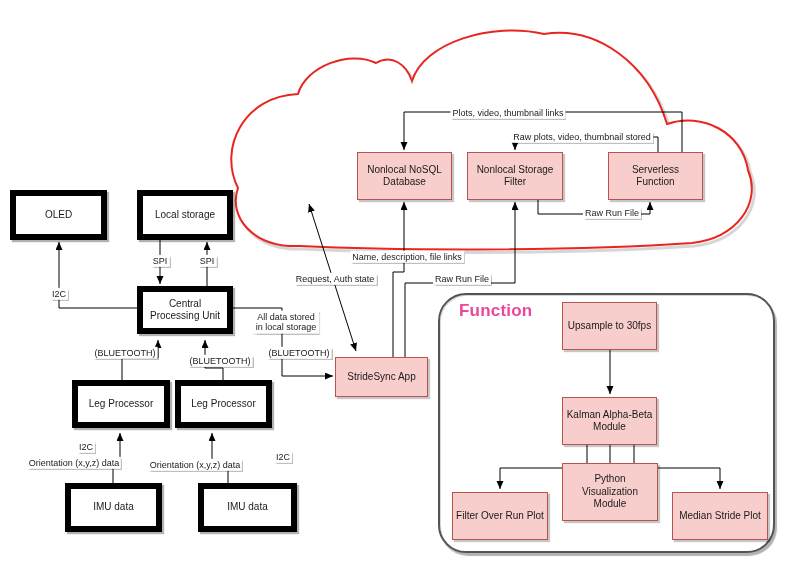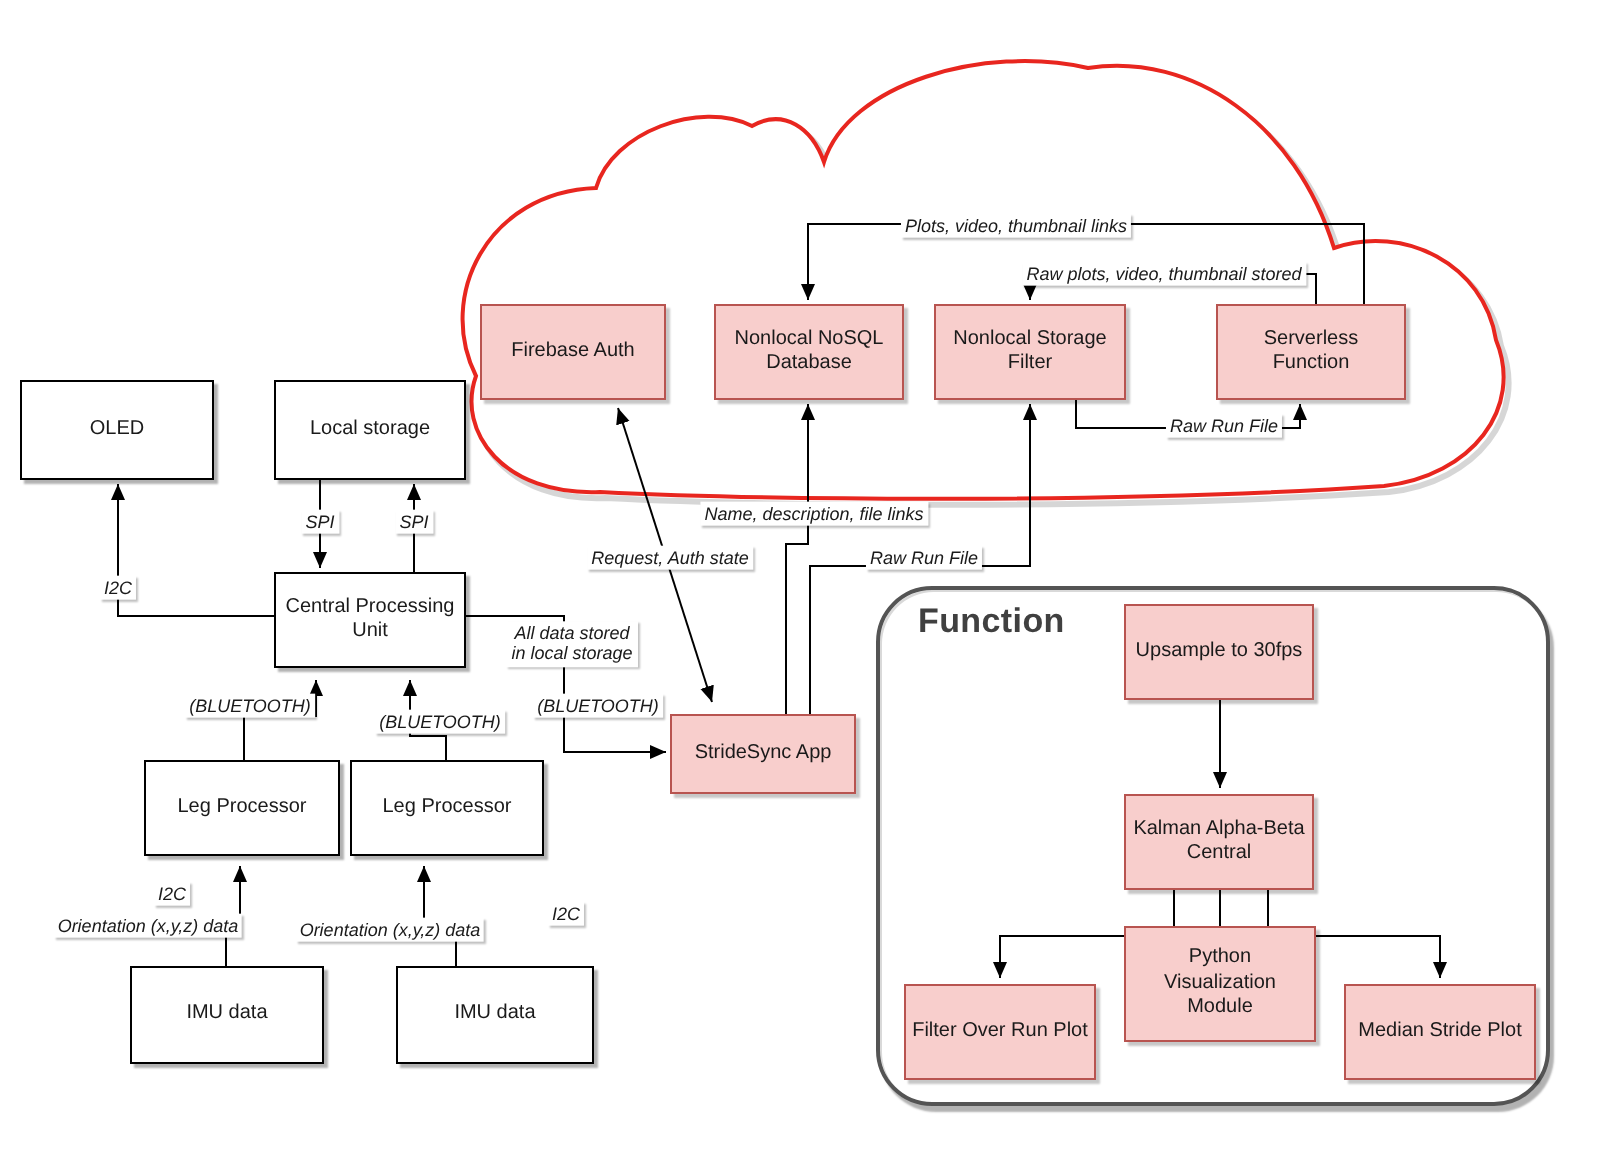--- a/index.html
+++ b/index.html
@@ -2,31 +2,31 @@
 <html><head>
 <meta charset="utf-8">
 <style>
   html,body{margin:0;padding:0;background:#ffffff;}
   body{font-family:"Liberation Sans","DejaVu Sans",sans-serif;color:#1a1a1a;}
   .canvas{position:relative;width:800px;height:584px;background:#ffffff;overflow:hidden;}
   .layer{position:absolute;left:0;top:0;width:800px;height:584px;pointer-events:none;}
   .node{position:absolute;display:flex;align-items:center;justify-content:center;
         text-align:center;font-size:10px;line-height:1.25;box-sizing:border-box;
         padding:2px 3px;z-index:3;}
-  .white{background:#ffffff;border:1px solid #000000;box-shadow:2px 2px 1px rgba(0,0,0,0.30);}
+  .white{background:#ffffff;border:6px solid #000000;box-shadow:2px 2px 1px rgba(0,0,0,0.30);}
   .pink{background:#f8cecc;border:1px solid #b85450;box-shadow:2px 2px 1px rgba(0,0,0,0.22);}
   .lbl{position:absolute;transform:translate(-50%,-50%);background:#ffffff;
        font-size:9px;line-height:1.15;padding:1px 2px;white-space:nowrap;text-align:center;
-       box-shadow:1px 1px 1px rgba(0,0,0,0.25);z-index:4;font-style:italic;}
+       box-shadow:1px 1px 1px rgba(0,0,0,0.25);z-index:4;}
   .lbl.wrap{white-space:normal;width:62px;}
   .fn-container{position:absolute;left:438px;top:293px;width:337px;height:260px;
        border:2px solid #545454;border-radius:28px;background:#ffffff;box-sizing:border-box;
        box-shadow:2px 3px 1px rgba(0,0,0,0.30), inset 1px 1px 0 rgba(0,0,0,0.15);z-index:1;}
   .fn-title{position:absolute;left:459px;top:301px;font-size:17px;font-weight:600;
-       letter-spacing:0.2px;z-index:2;color:#404040;}
+       letter-spacing:0.2px;z-index:2;color:#ec4899;}
   svg path.edge{stroke:#000000;stroke-width:1;fill:none;}
   #bg-svg{z-index:0;} #line-svg{z-index:2;}
 </style>
 </head>
 <body>
 
 <div class="canvas">
 
   <svg class="layer" id="bg-svg" viewBox="0 0 800 584">
     <path d="M 300 246 C 252 248 228 216 238 188 C 218 148 244 96 298 94 C 306 66 350 50 376 63 C 392 54 406 64 412 81 C 424 42 492 22 544 34 C 596 26 648 62 667 124 C 702 112 742 132 748 170 C 762 204 736 238 692 243 C 560 252 380 250 300 246 Z" transform="translate(2.5,3)" fill="none" stroke="rgba(0,0,0,0.16)" stroke-width="3"></path>
@@ -77,41 +77,38 @@
   <div class="node white" style="left:175px;top:380px;width:97px;height:48px">
       <span>Leg Processor</span>
     </div>
   <div class="node white" style="left:65px;top:483px;width:97px;height:49px">
       <span>IMU data</span>
     </div>
   <div class="node white" style="left:198px;top:483px;width:99px;height:49px">
       <span>IMU data</span>
     </div>
 
-  <div class="node pink" style="left:240px;top:152px;width:93px;height:48px">
-      <span>Firebase Auth</span>
-    </div>
   <div class="node pink" style="left:357px;top:152px;width:95px;height:48px">
       <span>Nonlocal NoSQL Database</span>
     </div>
   <div class="node pink" style="left:467px;top:152px;width:96px;height:48px">
       <span>Nonlocal Storage Filter</span>
     </div>
   <div class="node pink" style="left:608px;top:152px;width:95px;height:48px">
       <span>Serverless Function</span>
     </div>
 
   <div class="node pink" style="left:335px;top:357px;width:93px;height:40px">
       <span>StrideSync App</span>
     </div>
   <div class="node pink" style="left:562px;top:302px;width:95px;height:48px">
       <span>Upsample to 30fps</span>
     </div>
   <div class="node pink" style="left:562px;top:397px;width:95px;height:48px">
-      <span>Kalman Alpha-Beta Central</span>
+      <span>Kalman Alpha-Beta Module</span>
     </div>
   <div class="node pink" style="left:452px;top:492px;width:96px;height:48px">
       <span>Filter Over Run Plot</span>
     </div>
   <div class="node pink" style="left:562px;top:463px;width:96px;height:58px">
       <span>Python Visualization Module</span>
     </div>
   <div class="node pink" style="left:672px;top:492px;width:96px;height:48px">
       <span>Median Stride Plot</span>
     </div>

